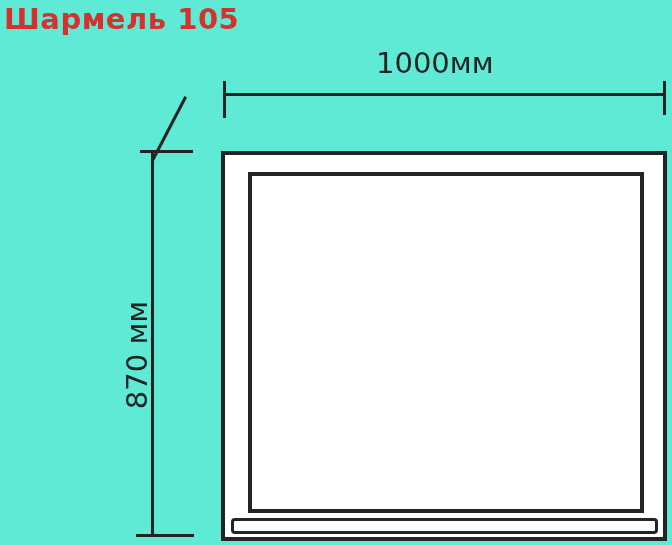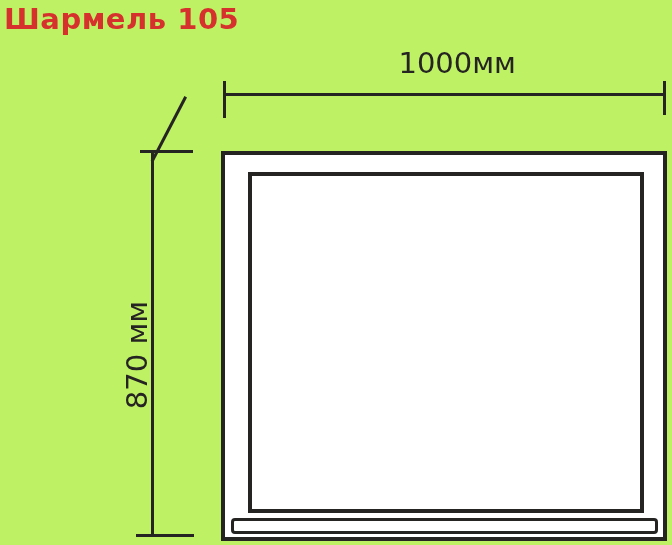--- a/index.html
+++ b/index.html
@@ -5,21 +5,21 @@
   html, body {
     margin: 0;
     padding: 0;
     background: #ffffff;
     font-family: "DejaVu Sans", "Liberation Sans", sans-serif;
   }
   .canvas {
     position: relative;
     width: 672px;
     height: 545px;
-    background: #bef264;
+    background: #5eead4;
     overflow: hidden;
   }
   
   .title {
     position: absolute;
     left: 4px;
     top: 2px;
     font-size: 29px;
     font-weight: bold;
     letter-spacing: 0.5px;
@@ -30,21 +30,21 @@
   .dim-label {
     position: absolute;
     color: #262323;
     font-size: 29px;
     white-space: nowrap;
   }
   .dim-width {
     left: 376px;
     top: 46px;
     width: 140px;
-    text-align: right;
+    text-align: left;
   }
   .dim-depth {
     left: 62px;
     top: 95px;
   }
   .dim-height {
     left: 68px;
     top: 337px;
     width: 140px;
     height: 36px;

